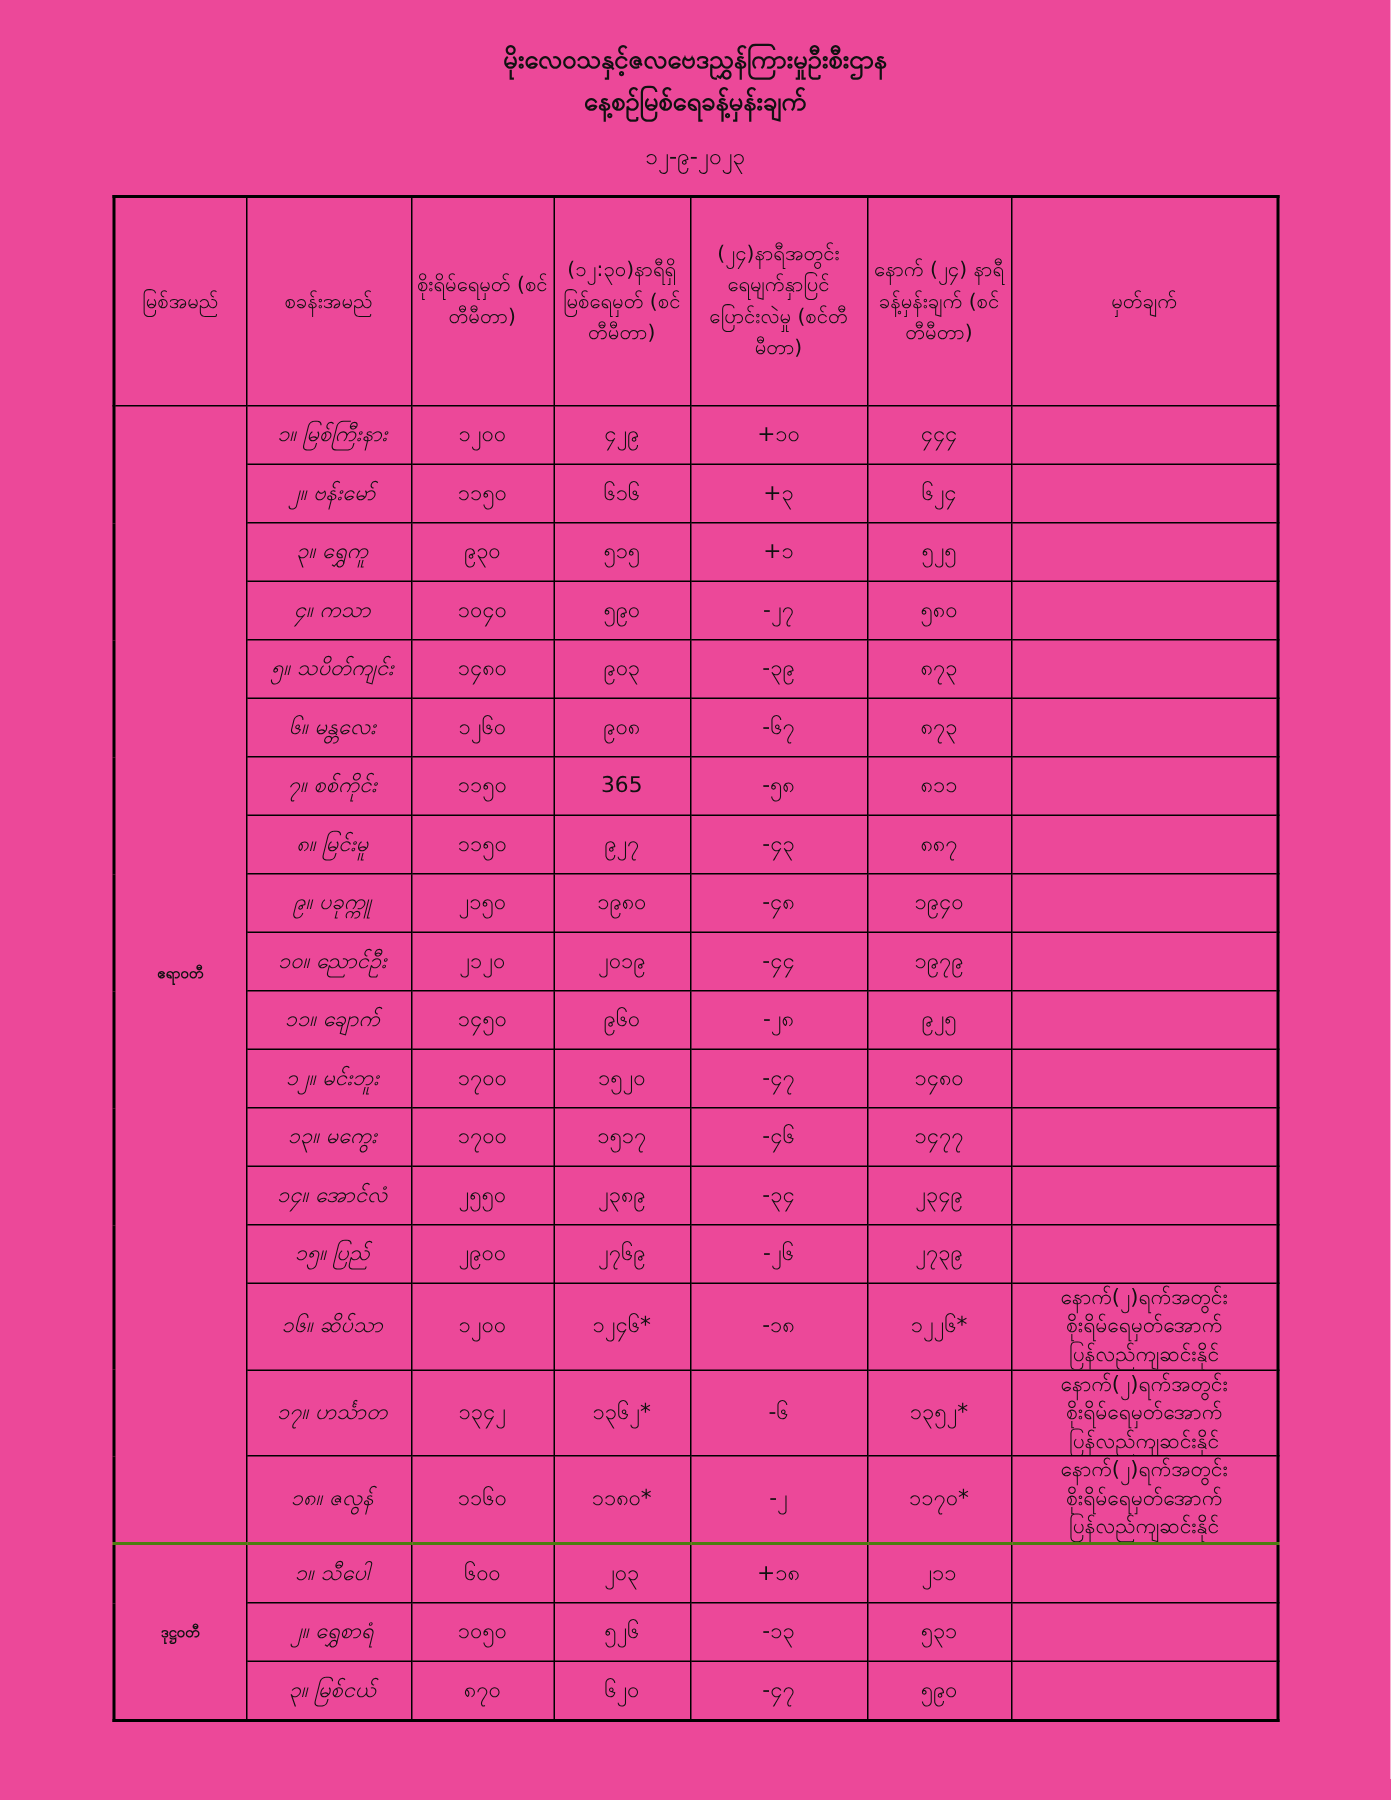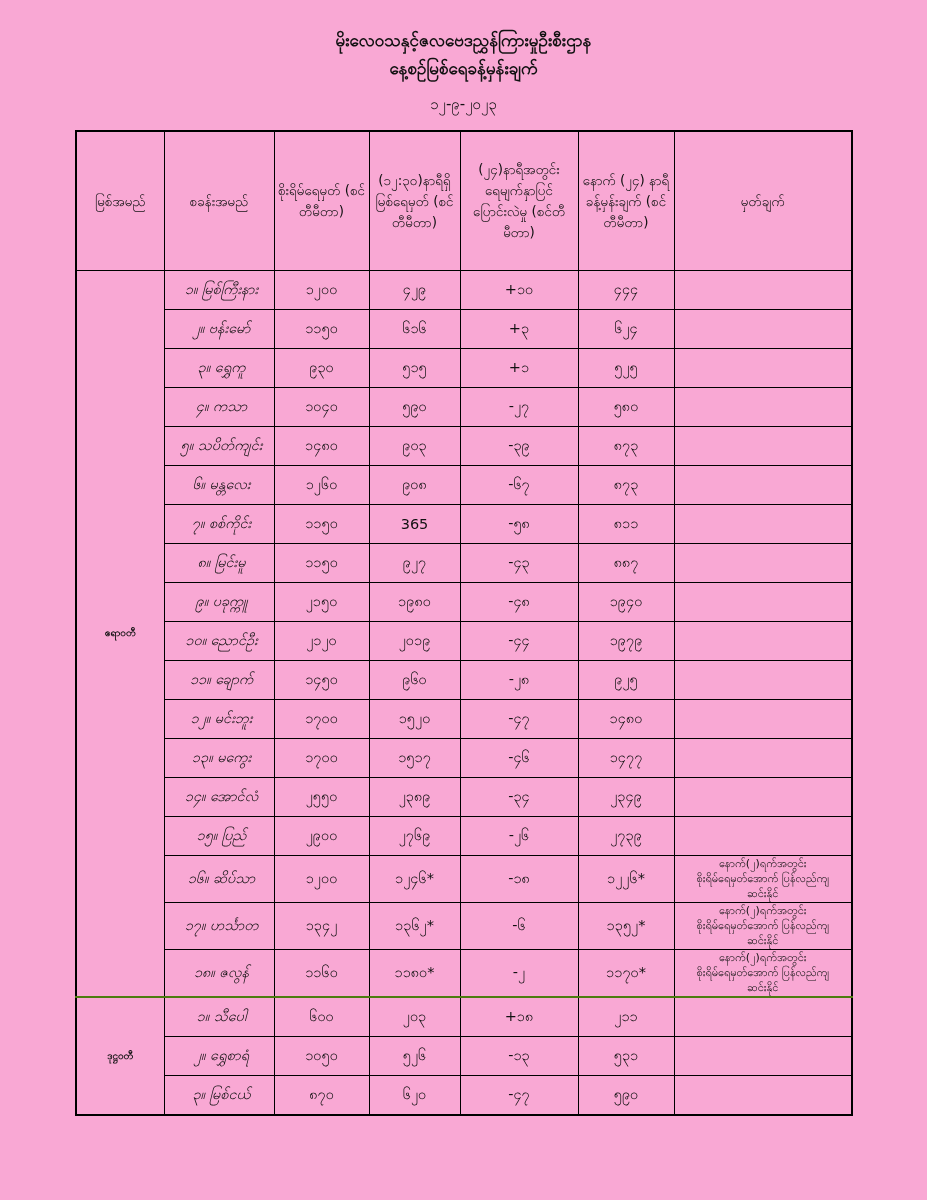--- a/index.html
+++ b/index.html
@@ -6,21 +6,21 @@
     margin: 0;
     padding: 0;
     background: #ffffff;
     font-family: "DejaVu Sans", sans-serif;
     color: #111111;
   }
   .page {
     position: relative;
     width: 927px;
     height: 1200px;
-    background: #f9a8d4;
+    background: #ec4899;
     overflow: hidden;
     padding-top: 26px;
     box-sizing: border-box;
   }
   .title-block { text-align: center; }
   .title-line {
     font-weight: bold;
     font-size: 17px;
     line-height: 1.65;
   }
@@ -55,21 +55,21 @@
     text-align: center;
     vertical-align: middle;
     padding: 1px 2px;
   }
   .wl-table td.station-col {
     text-align: center;
     padding-left: 7px;
     font-style: italic;
   }
   .wl-table td.remark-col {
-    font-size: 11px;
+    font-size: 14px;
     line-height: 1.35;
     white-space: pre-line;
     padding: 0 16px;
   }
   .wl-table td.river-cell {
     font-weight: bold;
     font-size: 10px;
     text-align: center;
   }
   .wl-table tr.group-start td { border-top: 2px solid #4d7c0f; }

